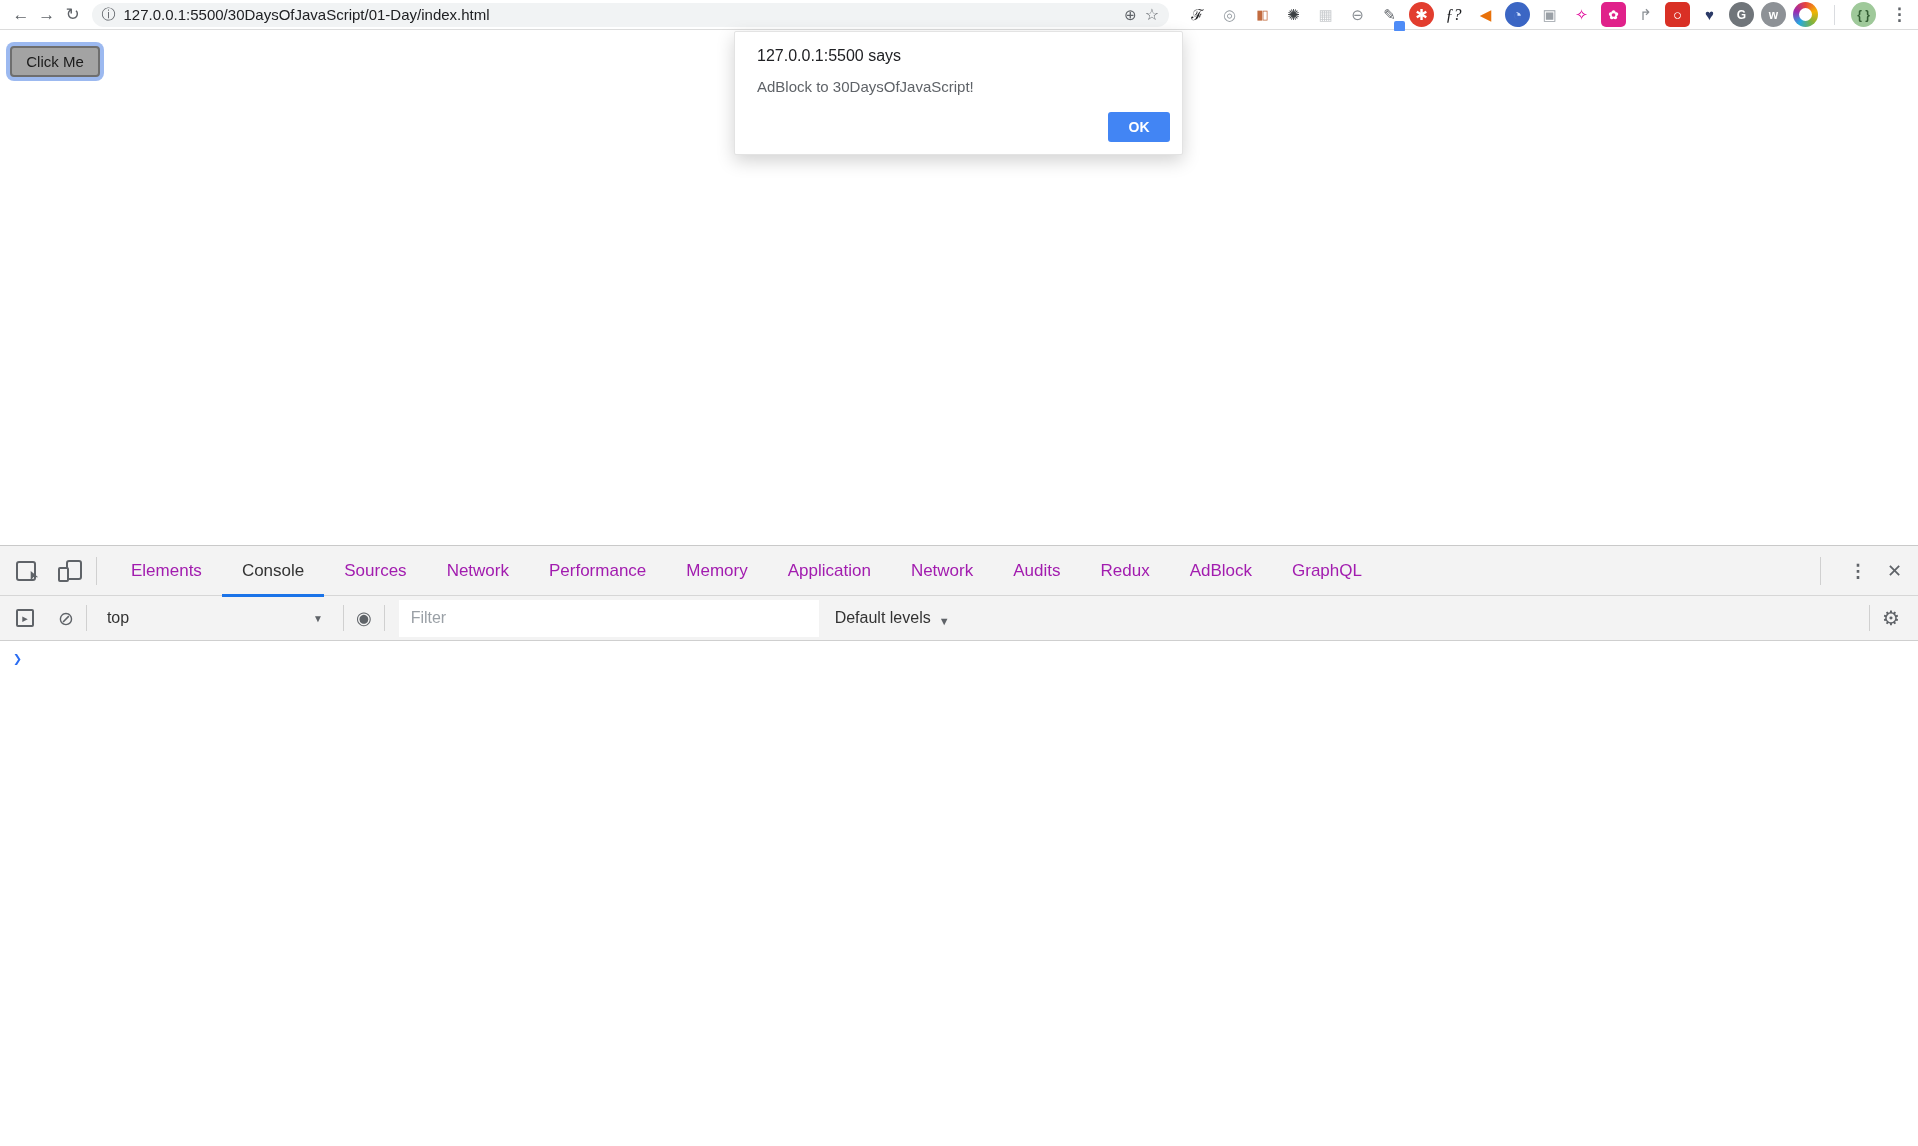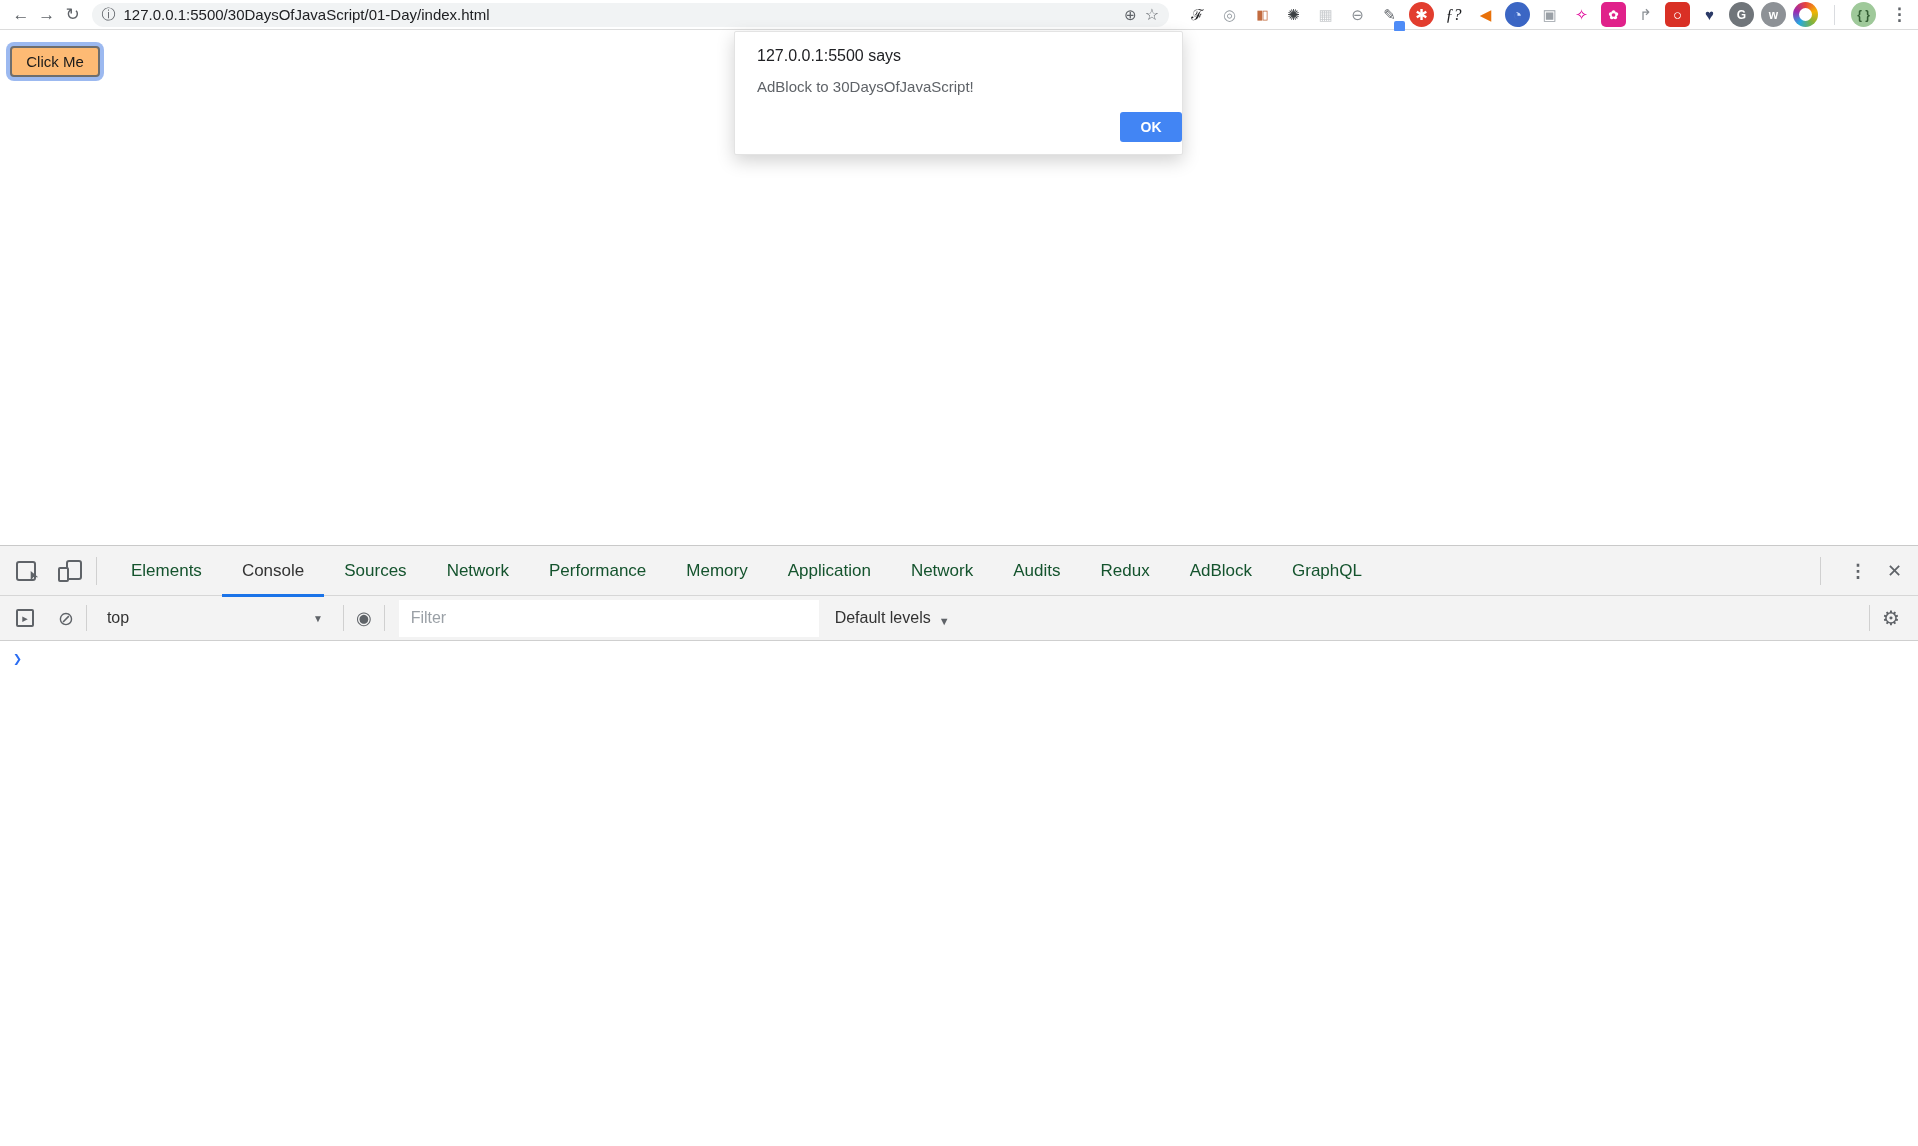--- a/index.html
+++ b/index.html
@@ -32,51 +32,51 @@
   .picker-badge { position:absolute; right:-3px; bottom:-5px; width:11px; height:11px;
                   background:#4e8cf7; border-radius:2px; }
   .tb-sep { width:1px; height:20px; background:#dadce0; margin:0 9px; }
   .avatar { width:25px; height:25px; border-radius:50%; display:flex; align-items:center;
             justify-content:center; font-size:12px; font-weight:bold; }
   .kebab { font-size:17px; color:#5f6368; margin:0 10px 0 8px; font-weight:bold; }
 
   
   #page { position:absolute; top:31px; left:0; width:1918px; height:514px; background:#fff; }
   #clickme { position:absolute; left:10px; top:15px; width:90px; height:31px;
-             background:#fdba74; border:2px solid #6e6e6e; border-radius:4px;
+             background:#a3a3a3; border:2px solid #6e6e6e; border-radius:4px;
              box-shadow:0 0 0 4px #9cb9f0; font-size:15px; color:#1a1a1a;
              font-family:"Liberation Sans", sans-serif; }
 
   
   #dialog { position:absolute; left:734px; top:0px; width:449px; height:124px;
             background:#fff; border:1px solid #e3e3e3; border-radius:2px;
             box-shadow:0 6px 18px rgba(0,0,0,.18); }
   .dlg-title { position:absolute; left:22px; top:15px; font-size:16px; color:#202124;text-align:center; }
   .dlg-msg   { position:absolute; left:22px; top:46px; font-size:15px; color:#5f6368; }
-  #okbtn { position:absolute; right:0; bottom:12px; width:62px; height:30px;
+  #okbtn { position:absolute; right:12px; bottom:12px; width:62px; height:30px;
            border:none; border-radius:3px; color:#fff; font-size:14px; font-weight:bold;
            font-family:"Liberation Sans", sans-serif; }
 
   
   #devtools { position:absolute; top:545px; left:0; width:1918px; height:601px;
               background:#fff; border-top:1px solid #c9c9c9; }
   .tabbar { height:50px; background:#f3f3f3; border-bottom:1px solid #d6d6d6;
             display:flex; align-items:center; position:relative; }
   .icon-inspect { width:20px; height:20px; border:2px solid #5f6368; border-radius:3px;
                   margin-left:16px; position:relative; }
   .icon-inspect .cursor { position:absolute; right:-4px; bottom:-4px; font-size:13px;
                           color:#5f6368; transform:rotate(-115deg); }
   .icon-device { width:24px; height:22px; position:relative; margin-left:22px; }
   .icon-device .tablet { position:absolute; right:0; top:0; width:16px; height:20px;
                          border:2px solid #5f6368; border-radius:3px; }
   .icon-device .phone { position:absolute; left:0; bottom:0; width:11px; height:15px;
                         border:2px solid #5f6368; border-radius:2px; background:#f3f3f3; }
   .v-sep { width:1px; height:28px; background:#d0d0d0; margin:0 14px; }
   .tab { padding:0 20px; height:50px; display:flex; align-items:center; font-size:17px;
-         color:#14532d; position:relative; white-space:nowrap; }
+         color:#a21caf; position:relative; white-space:nowrap; }
   .tab.active { color:#333; }
   .tab .underline { position:absolute; left:0; right:0; bottom:-1px; height:3px; }
   .tabbar-right { margin-left:auto; display:flex; align-items:center; }
   .dt-kebab { font-size:18px; color:#5f6368; font-weight:bold; padding:0 14px; }
   .dt-close { font-size:18px; color:#5f6368; padding:0 16px 0 6px; }
 
   .constoolbar { height:45px; background:#f3f3f3; border-bottom:1px solid #cfcfcf;
                  display:flex; align-items:center; }
   .icon-drawer { width:18px; height:18px; border:2px solid #5f6368; border-radius:2px;
                  margin-left:16px; display:flex; align-items:center; justify-content:center;

